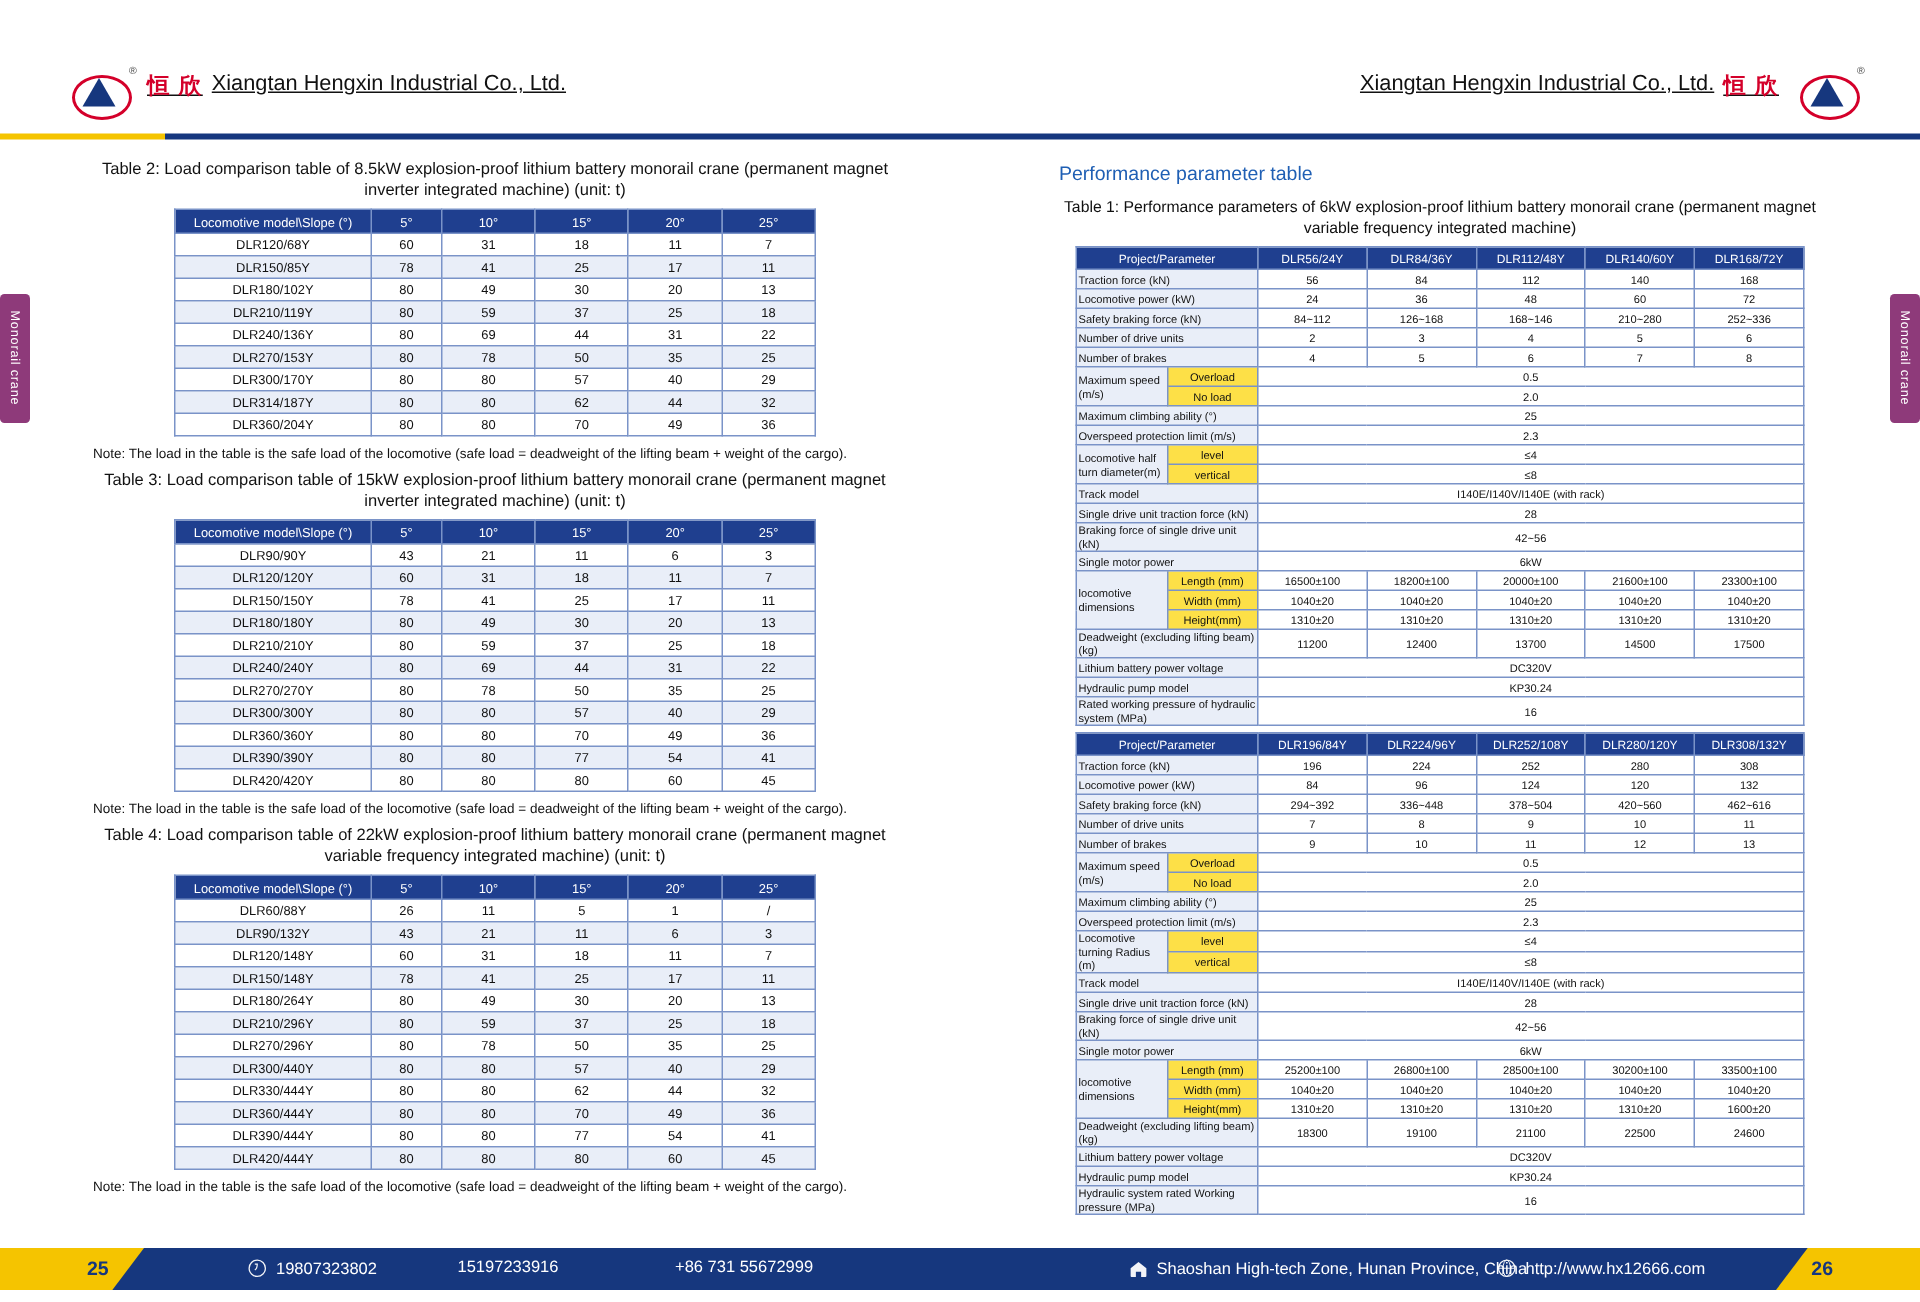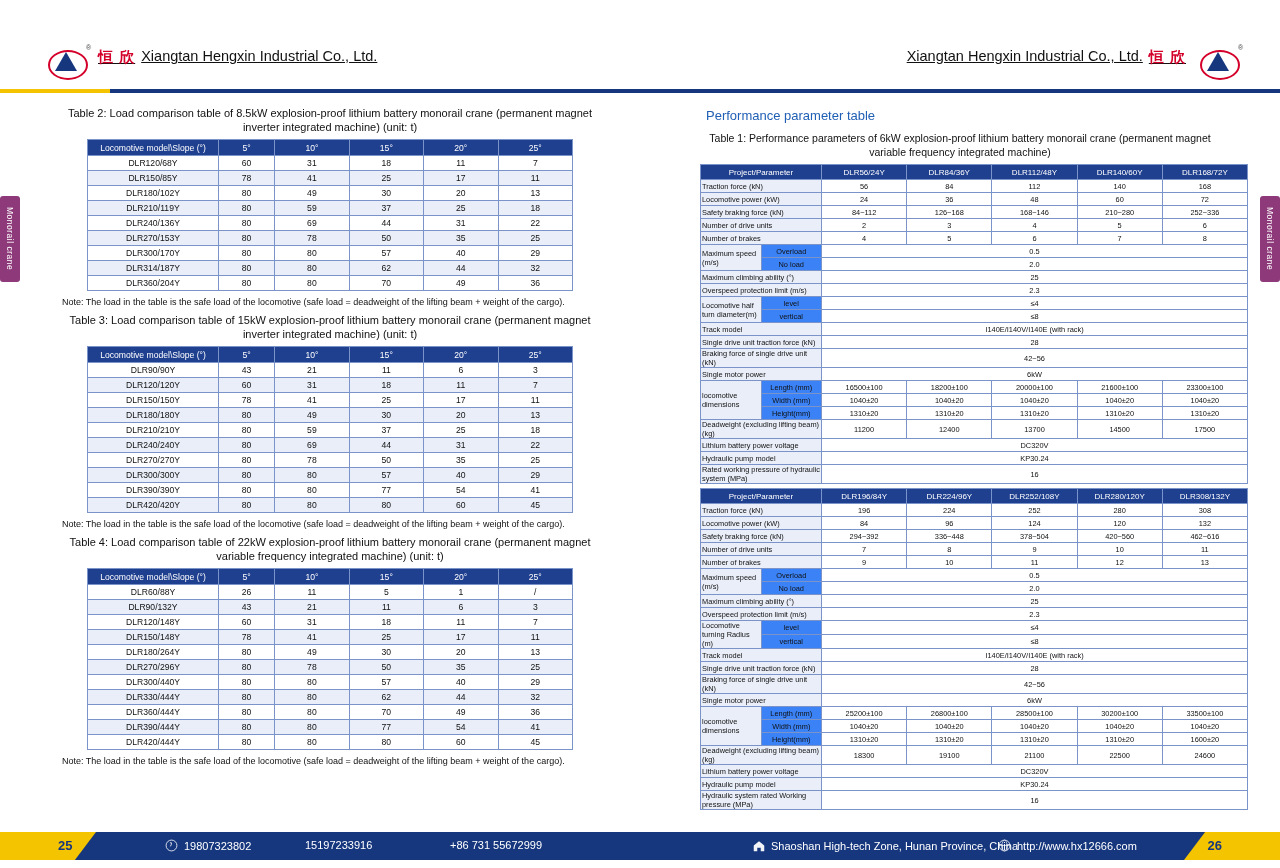--- a/index.html
+++ b/index.html
@@ -61,42 +61,42 @@
   .pg-left{left:58px;}
   .pg-right{right:58px;}
   .fitem{position:absolute;top:15px;font-size:11px;color:#fff;display:flex;align-items:center;gap:6px;}
   .ficon{display:inline-block;width:13px;height:13px;color:#fff;opacity:.95;}
   
   .col-left{position:absolute;left:60px;top:100px;width:540px;}
   .col-right{position:absolute;left:700px;top:100px;width:520px;}
   .tbl-title{
     text-align:center;font-size:11px;line-height:14px;color:#111;margin:6px 0 5px 0;
   }
-  table.lt{border-collapse:collapse;width:486px;margin:0 auto;}
+  table.lt{border-collapse:collapse;width:428px;margin:0 auto;}
   table.lt th,table.lt td{
     border:1px solid #7a93c8;font-size:8.6px;text-align:center;height:14px;padding:0;
   }
   table.lt thead th{
     background:#1f3f8f;color:#fff;font-weight:normal;height:15px;
   }
   table.lt tbody tr:nth-child(odd) td{background:#ffffff;}
   table.lt tbody tr:nth-child(even) td{background:#e9eef8;}
   .note{font-size:9px;color:#111;margin:6px 0 0 2px;}
   .sec-title{
     font-size:13px;color:#1f5fb4;margin:8px 0 8px 6px;
   }
   
-  table.pt{border-collapse:collapse;width:548px;margin:4px auto;table-layout:fixed;}
+  table.pt{border-collapse:collapse;width:486px;margin:4px auto;table-layout:fixed;}
   table.pt th,table.pt td{
     border:1px solid #7a93c8;font-size:7.4px;text-align:center;height:12px;padding:0 1px;
     background:#fff;
   }
   table.pt thead th{background:#1f3f8f;color:#fff;font-weight:normal;height:14px;font-size:8px;}
   table.pt td.lbl{background:#e9eef8;text-align:left;}
-  table.pt td.lbl2{background:#3b82f6;text-align:center;}
+  table.pt td.lbl2{background:#fde047;text-align:center;}
   .rt-title{text-align:center;font-size:10.5px;line-height:14px;margin:4px 0 5px 0;}
 </style>
 </head>
 <body>
 
 <div class="header">
   <div class="logo-wrap logo-left">
     <div class="logo-mark">
       <div class="logo-oval"></div>
       <div class="logo-tri"></div>
@@ -286,20 +286,28 @@
         </tr>
         <tr>
           <td>DLR300/300Y</td>
           <td>80</td>
           <td>80</td>
           <td>57</td>
           <td>40</td>
           <td>29</td>
         </tr>
         <tr>
+          <td>DLR360/360Y</td>
+          <td>80</td>
+          <td>80</td>
+          <td>70</td>
+          <td>49</td>
+          <td>36</td>
+        </tr>
+        <tr>
           <td>DLR390/390Y</td>
           <td>80</td>
           <td>80</td>
           <td>77</td>
           <td>54</td>
           <td>41</td>
         </tr>
         <tr>
           <td>DLR420/420Y</td>
           <td>80</td>
@@ -357,20 +365,28 @@
           <td>17</td>
           <td>11</td>
         </tr>
         <tr>
           <td>DLR180/264Y</td>
           <td>80</td>
           <td>49</td>
           <td>30</td>
           <td>20</td>
           <td>13</td>
+        </tr>
+        <tr>
+          <td>DLR210/296Y</td>
+          <td>80</td>
+          <td>59</td>
+          <td>37</td>
+          <td>25</td>
+          <td>18</td>
         </tr>
         <tr>
           <td>DLR270/296Y</td>
           <td>80</td>
           <td>78</td>
           <td>50</td>
           <td>35</td>
           <td>25</td>
         </tr>
         <tr>

